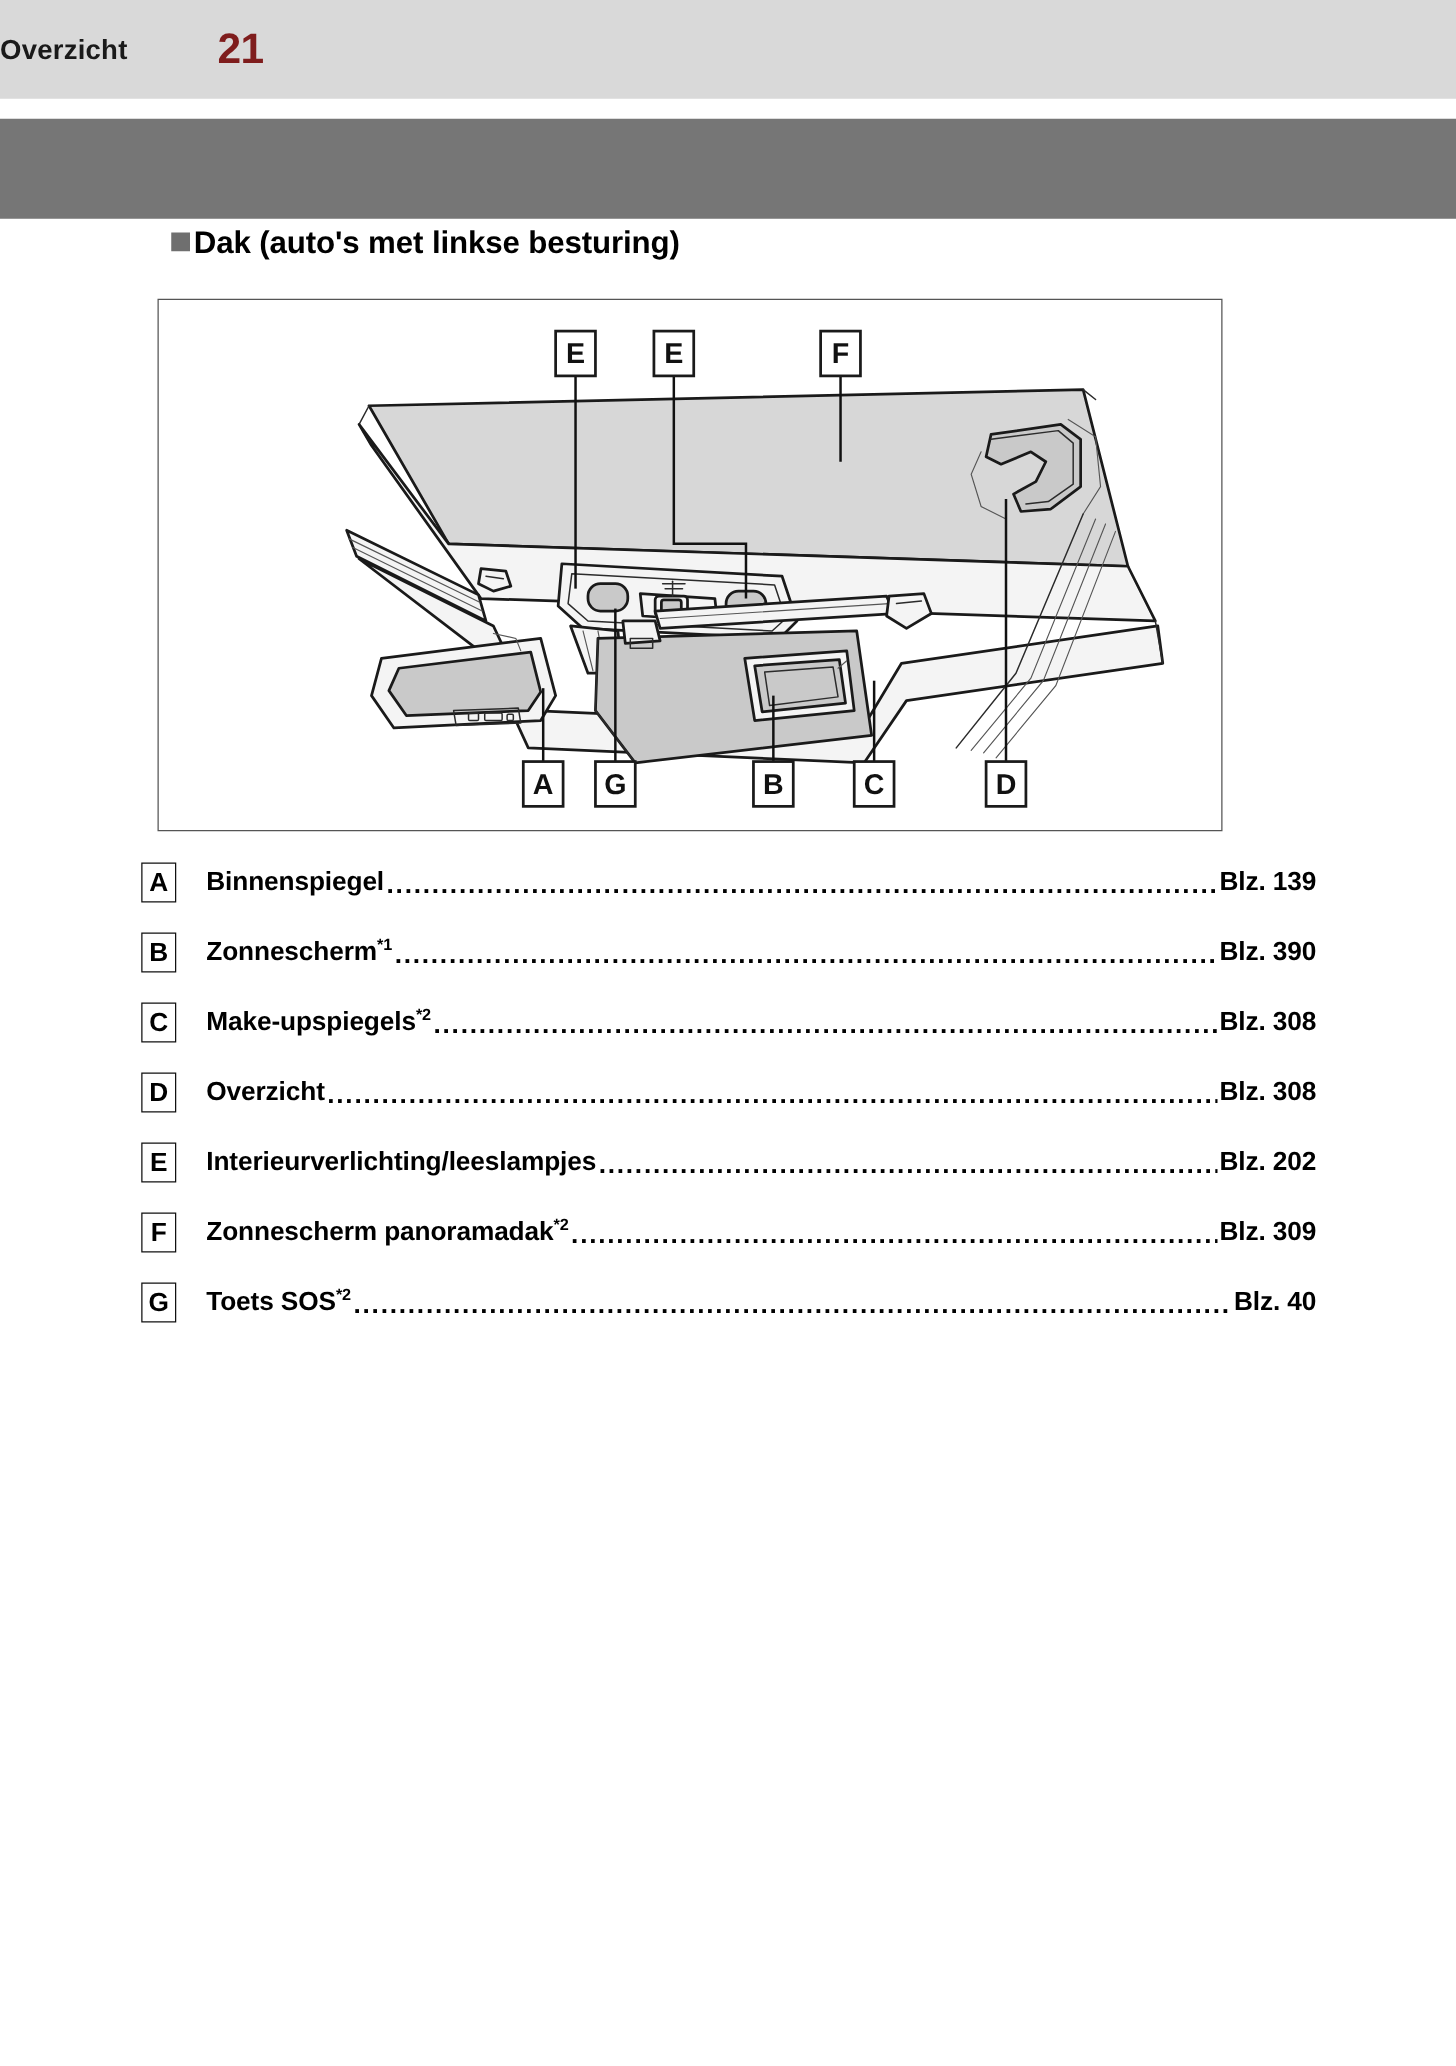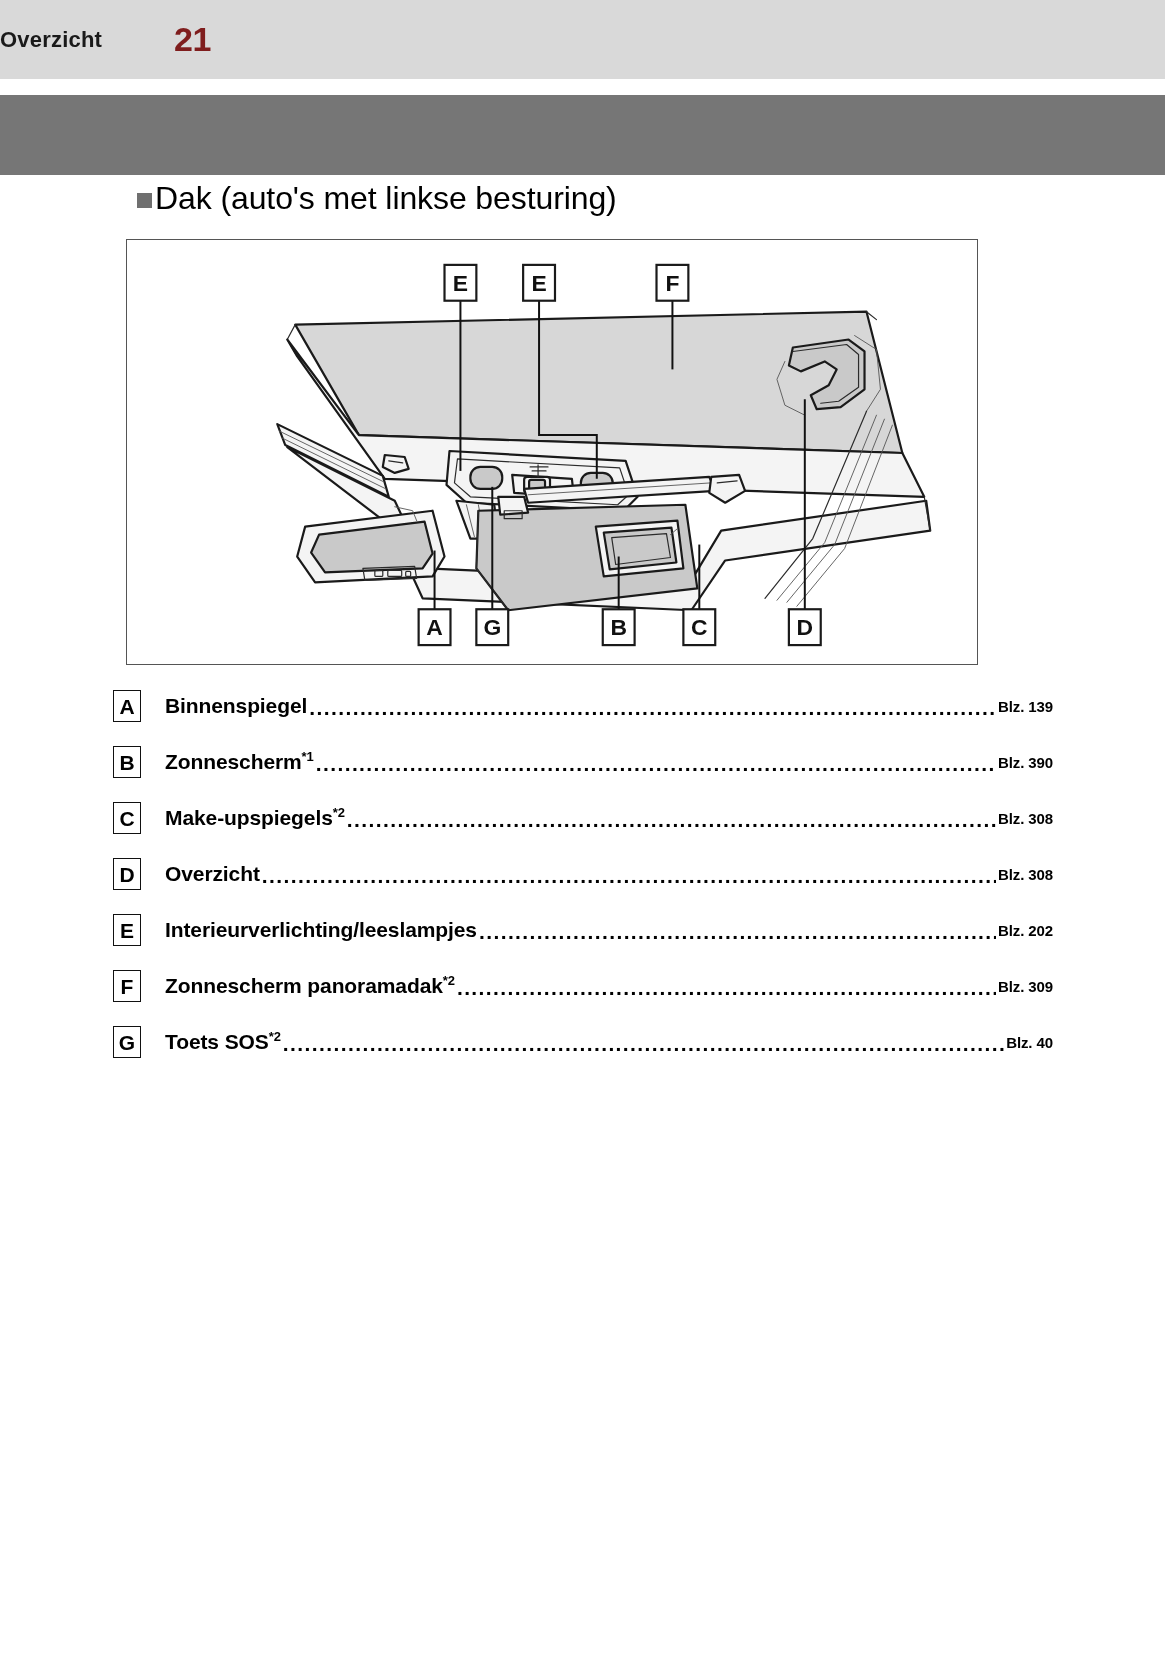--- a/index.html
+++ b/index.html
@@ -51,22 +51,22 @@
     width: 1165px;
     height: 80px;
     background: #767676;
   }
 
   
   .section-title {
     position: absolute;
     left: 113px;
     top: 180px;
-    font-size: 32px;
-    font-weight: normal;
+    font-size: 25px;
+    font-weight: bold;
     white-space: nowrap;
     letter-spacing: -0.1px;
     padding-left: 24px;
   }
   .section-title .sq {
     display: inline-block;
     width: 15px;
     height: 15px;
     background: #6f6f6f;
     margin-right: 3px;
@@ -138,21 +138,21 @@
     font-size: 21px;
     font-weight: bold;
     letter-spacing: 1.4px;
     color: #000;
     margin: 0 2px;
     position: relative;
     top: 2px;
   }
   .row-page {
     flex: 0 0 auto;
-    font-size: 15px;
+    font-size: 21px;
     font-weight: bold;
     white-space: nowrap;
     text-align: right;
     letter-spacing: -0.1px;
   }
 </style>
 </head>
 <body>
 
 <div class="page-header">

